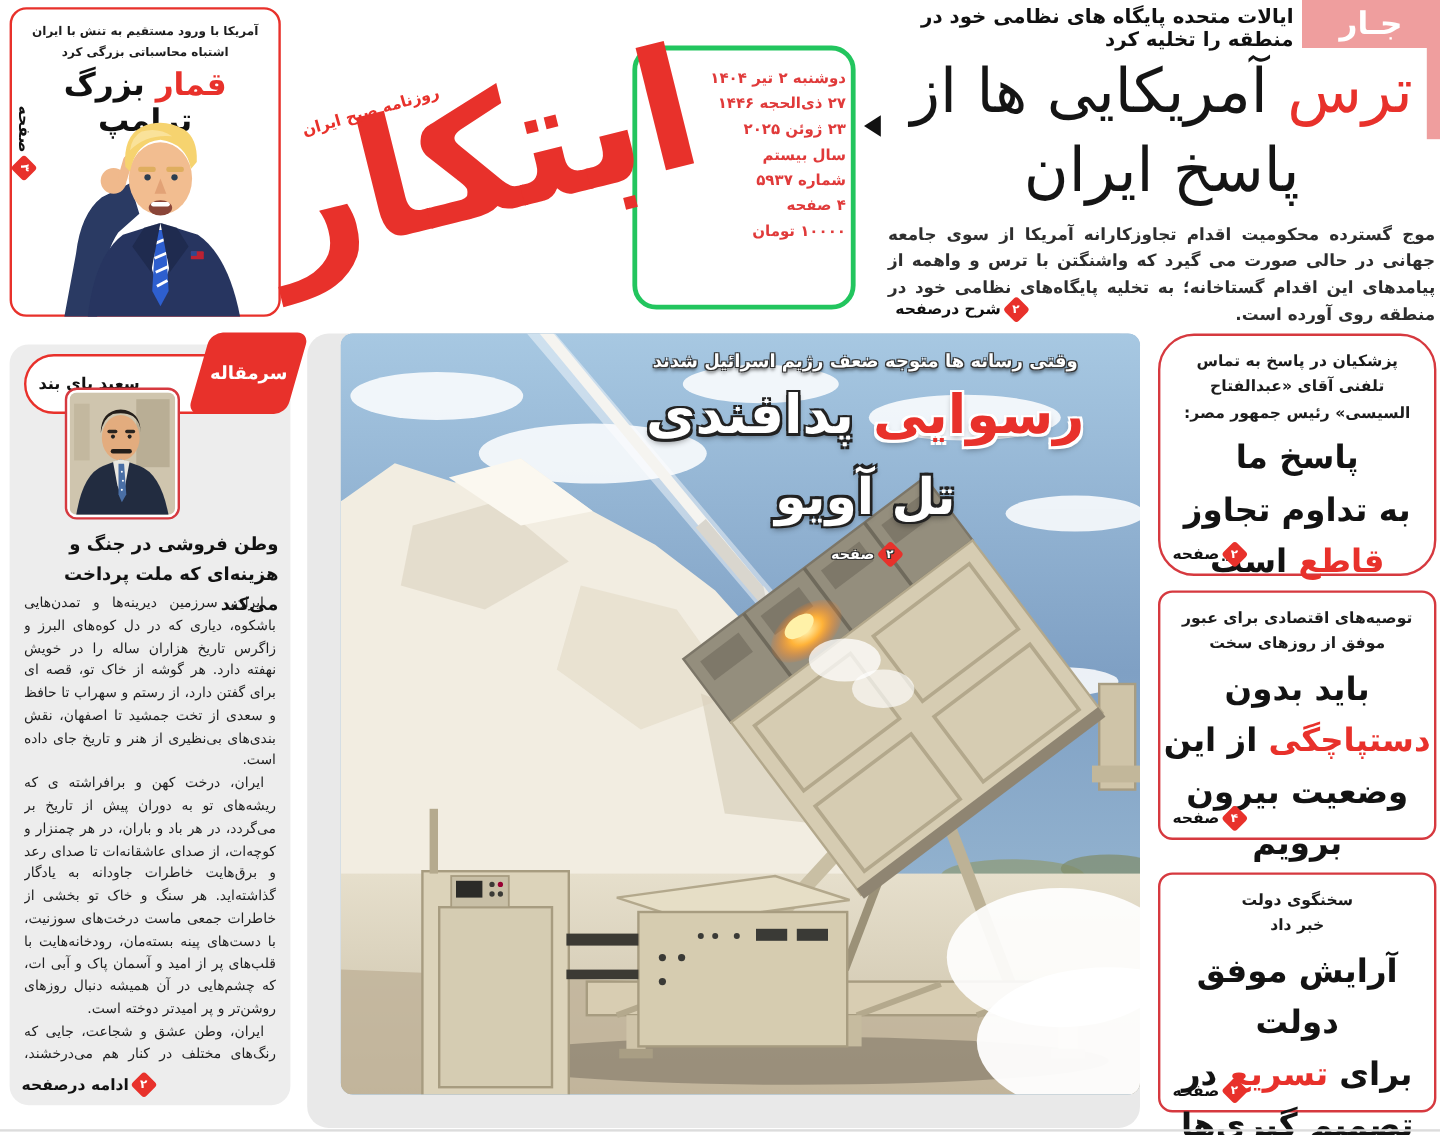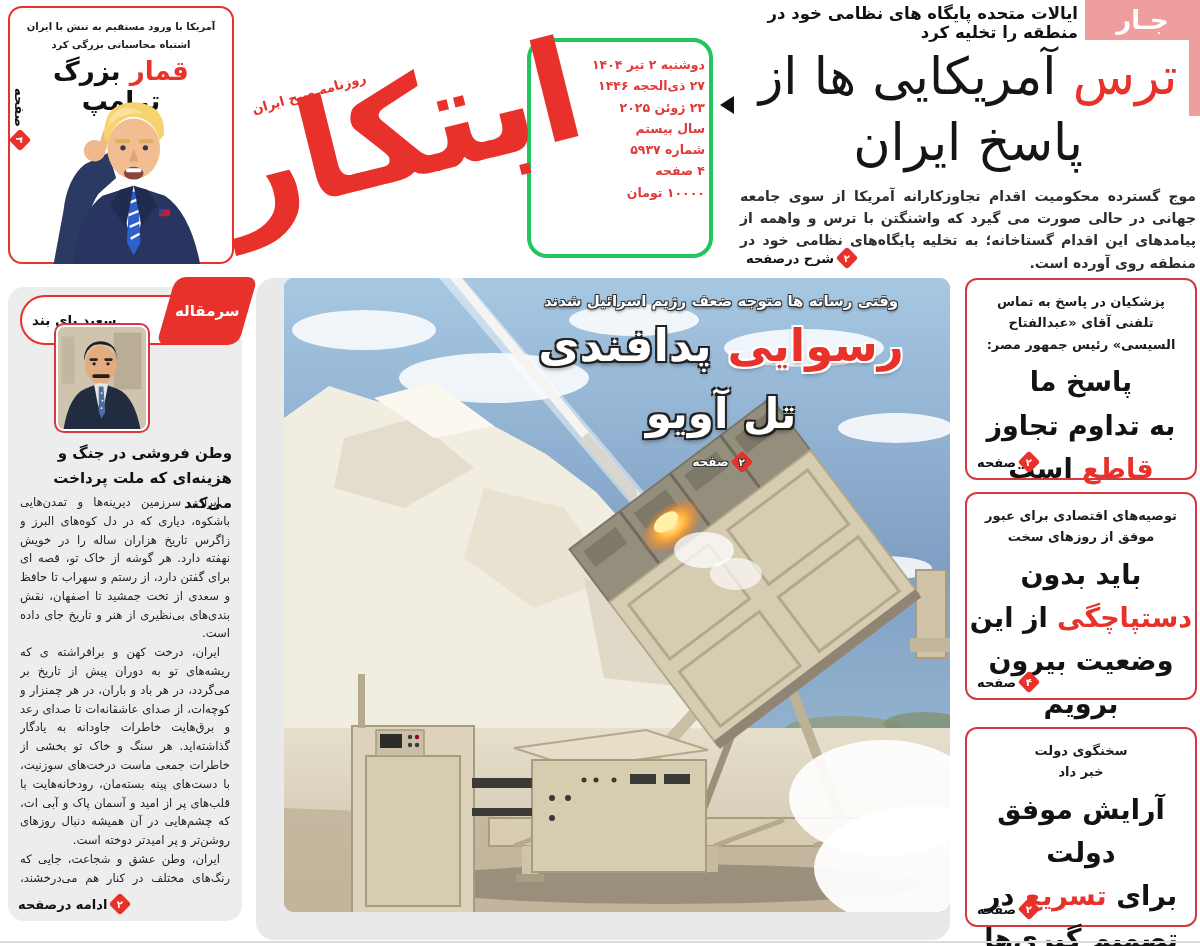--- a/index.html
+++ b/index.html
@@ -83,21 +83,21 @@
   .photo-title .red2 { color:#e8312b;
     text-shadow:-2px -2px 0 #fff,2px -2px 0 #fff,-2px 2px 0 #fff,2px 2px 0 #fff,0 3px 5px rgba(0,0,0,.35); }
   .photo-line2 { margin-top:18px; font-size:42px; }
   .photo-pref { margin-top:16px; display:flex; justify-content:center; }
   .photo-pref .pref { color:#fff; font-size:12px;
     text-shadow:-1px -1px 0 #333,1px -1px 0 #333,-1px 1px 0 #333,1px 1px 0 #333; }
 
   
   .rbox { left:965px; width:232px; border:2px solid #d6393f; border-radius:12px;
     background:#fff; text-align:center; }
-  .rbox1 { top:278px; height:202px; }
+  .rbox1 { top:278px; height:202px;border-radius:30px; }
   .rbox2 { top:492px; height:208px; }
   .rbox3 { top:727px; height:200px; }
   .rkicker { margin:11px 10px 0; font-size:13px; font-weight:bold; line-height:1.65; color:#1d1d1d; }
   .rtitle { margin-top:5px; font-size:27px; font-weight:bold; line-height:1.6; color:#131313; }
   .rbox .pref { position:absolute; left:10px; bottom:8px; }
 
   .bottom-line { left:0; top:941px; width:1200px; height:2px; background:#dcdcdc; }
 </style>
 </head>
 <body>

